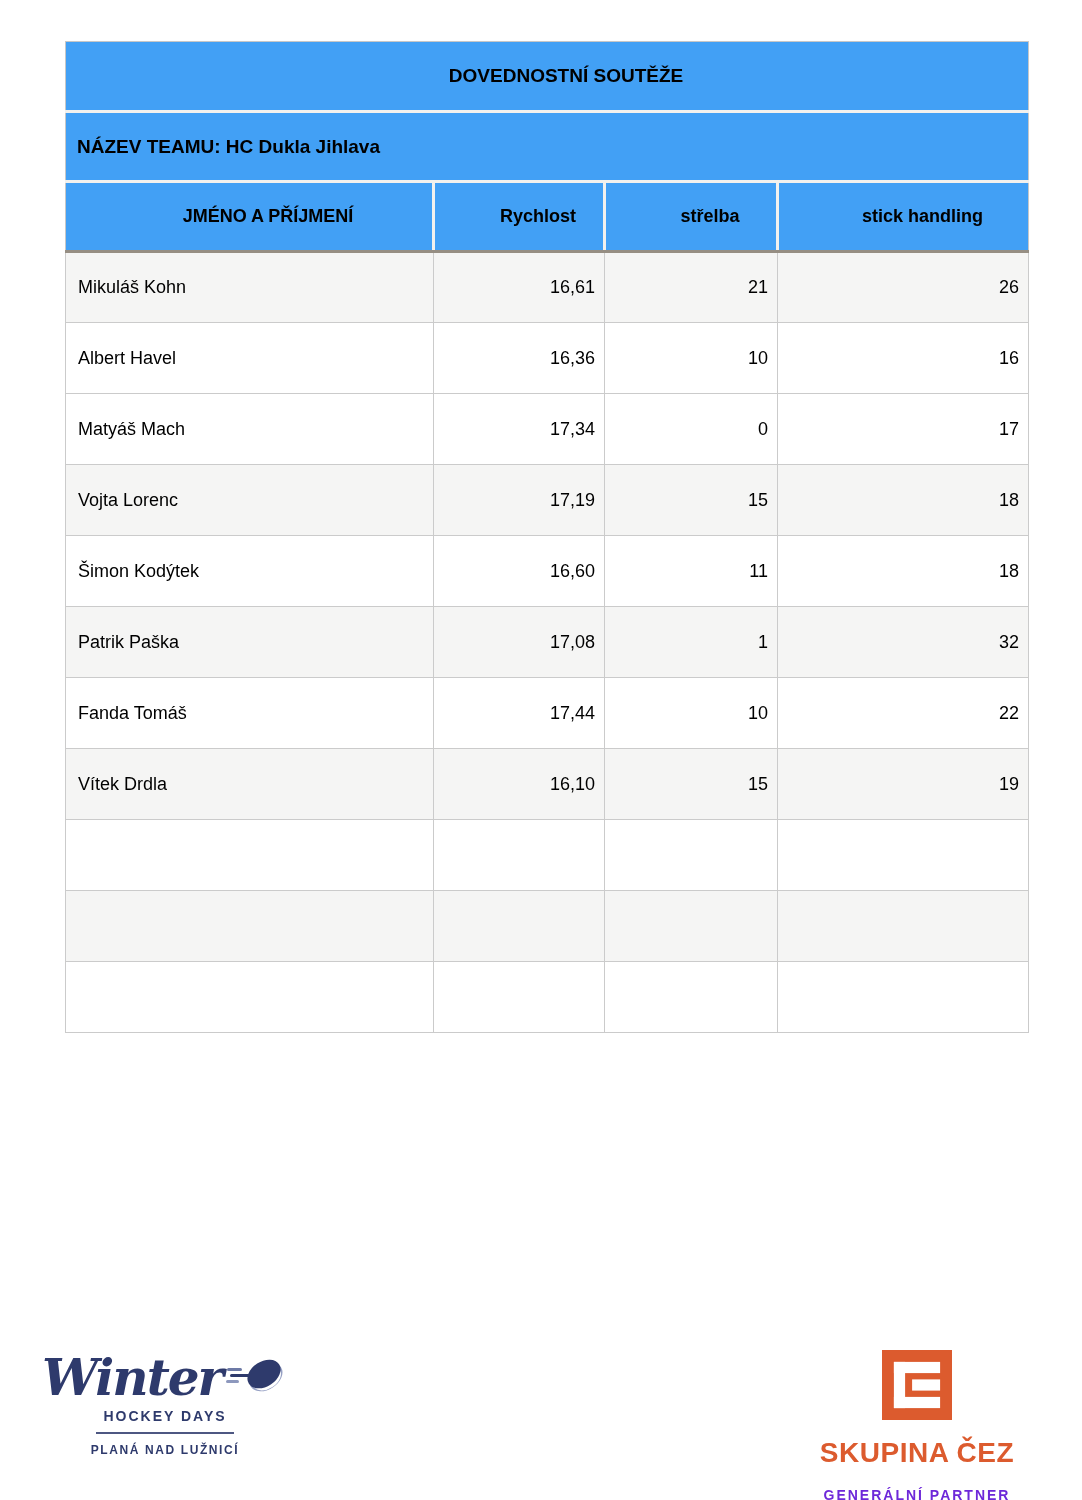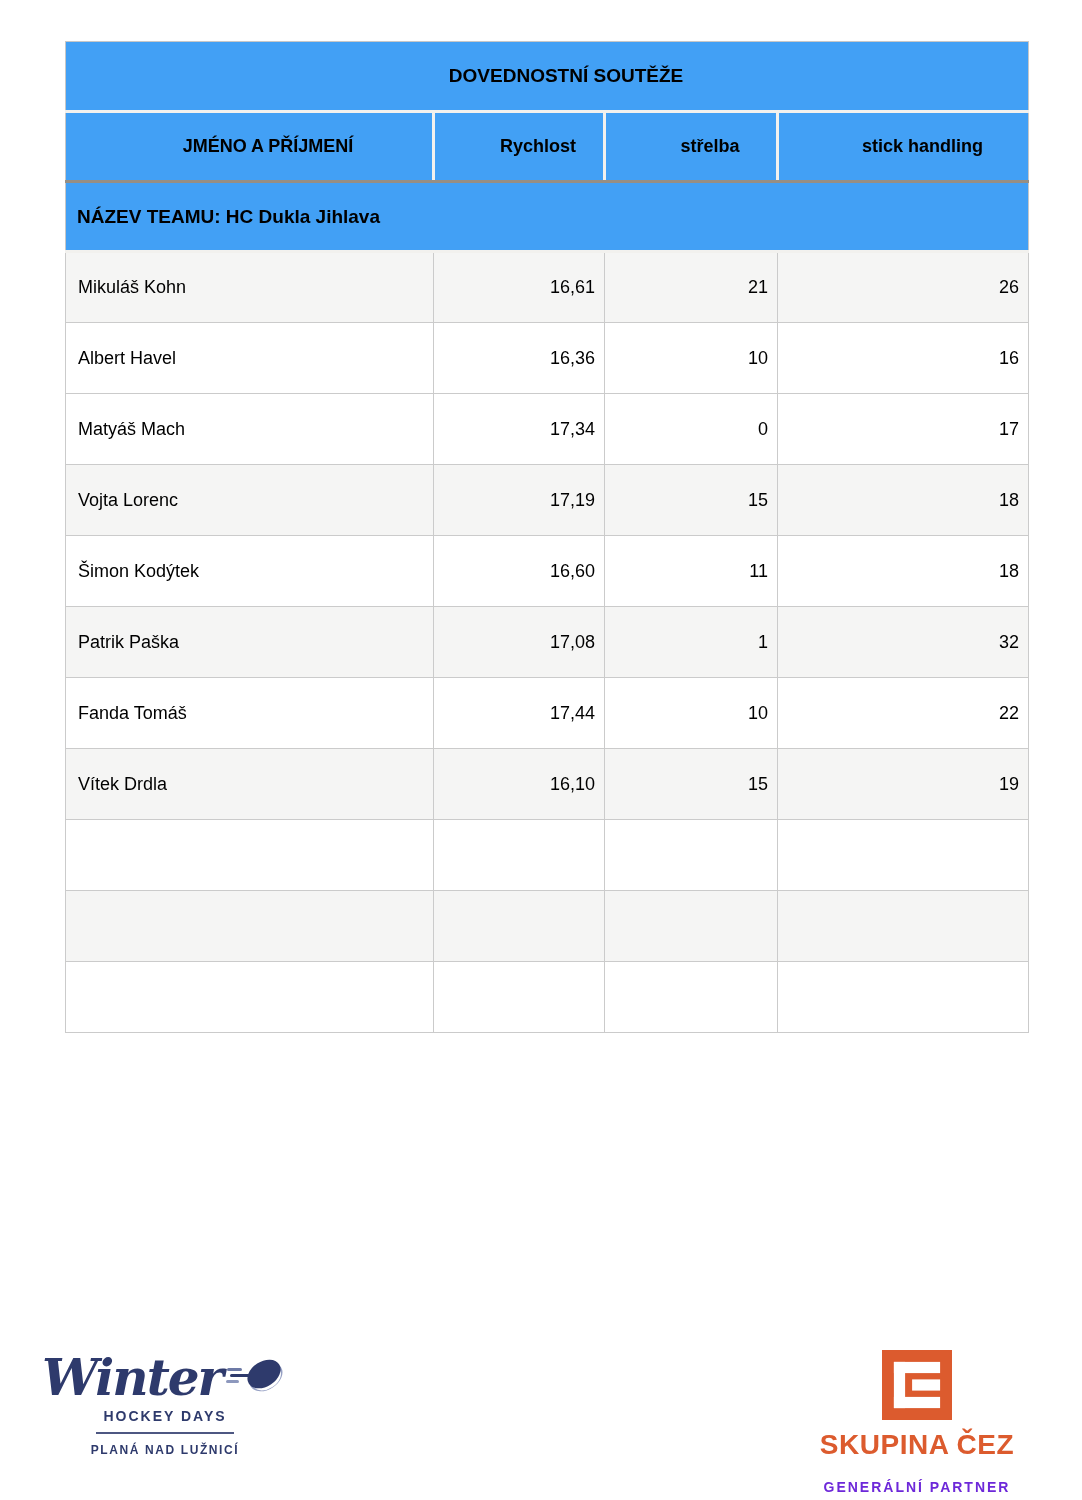--- a/index.html
+++ b/index.html
@@ -75,21 +75,21 @@
     margin-top: 9px; color: #2e3a6c; white-space: nowrap;
   }
 
   .cez-logo {
     position: absolute; left: 795px; top: 1332px; width: 244px; height: 166px;
     background: #ffffff;
     display: flex; flex-direction: column; align-items: center;
   }
   .cez-mark { width: 70px; height: 70px; margin-top: 18px; }
   .cez-name {
-    margin-top: 9px;
+    margin-top: 17px;
     font-weight: bold; font-size: 28px; letter-spacing: 0.5px;
     color: #dc5b2e; white-space: nowrap;
   }
   .cez-sub {
     margin-top: 18px;
     font-weight: bold; font-size: 14px; letter-spacing: 2px;
     color: #6d28d9; white-space: nowrap;
   }
 </style>
 </head>
@@ -102,28 +102,28 @@
       <colgroup>
         <col style="width:368px">
           <col style="width:171px">
           <col style="width:173px">
           <col style="width:251px">
       </colgroup>
       <tbody>
         <tr class="blue-row title-row">
           <td colspan="4">DOVEDNOSTNÍ SOUTĚŽE</td>
         </tr>
+        <tr class="blue-row team-row">
+          <td colspan="4">NÁZEV TEAMU: HC Dukla Jihlava</td>
+        </tr>
         <tr class="blue-row colhead-row">
           <td>JMÉNO A PŘÍJMENÍ</td>
           <td>Rychlost</td>
           <td>střelba</td>
           <td>stick handling</td>
-        </tr>
-        <tr class="blue-row team-row">
-          <td colspan="4">NÁZEV TEAMU: HC Dukla Jihlava</td>
         </tr>
 
         <tr class="data-row alt">
           <td class="c-name">Mikuláš Kohn</td>
           <td class="c-num">16,61</td>
           <td class="c-num">21</td>
           <td class="c-num">26</td>
         </tr>
         <tr class="data-row">
           <td class="c-name">Albert Havel</td>

